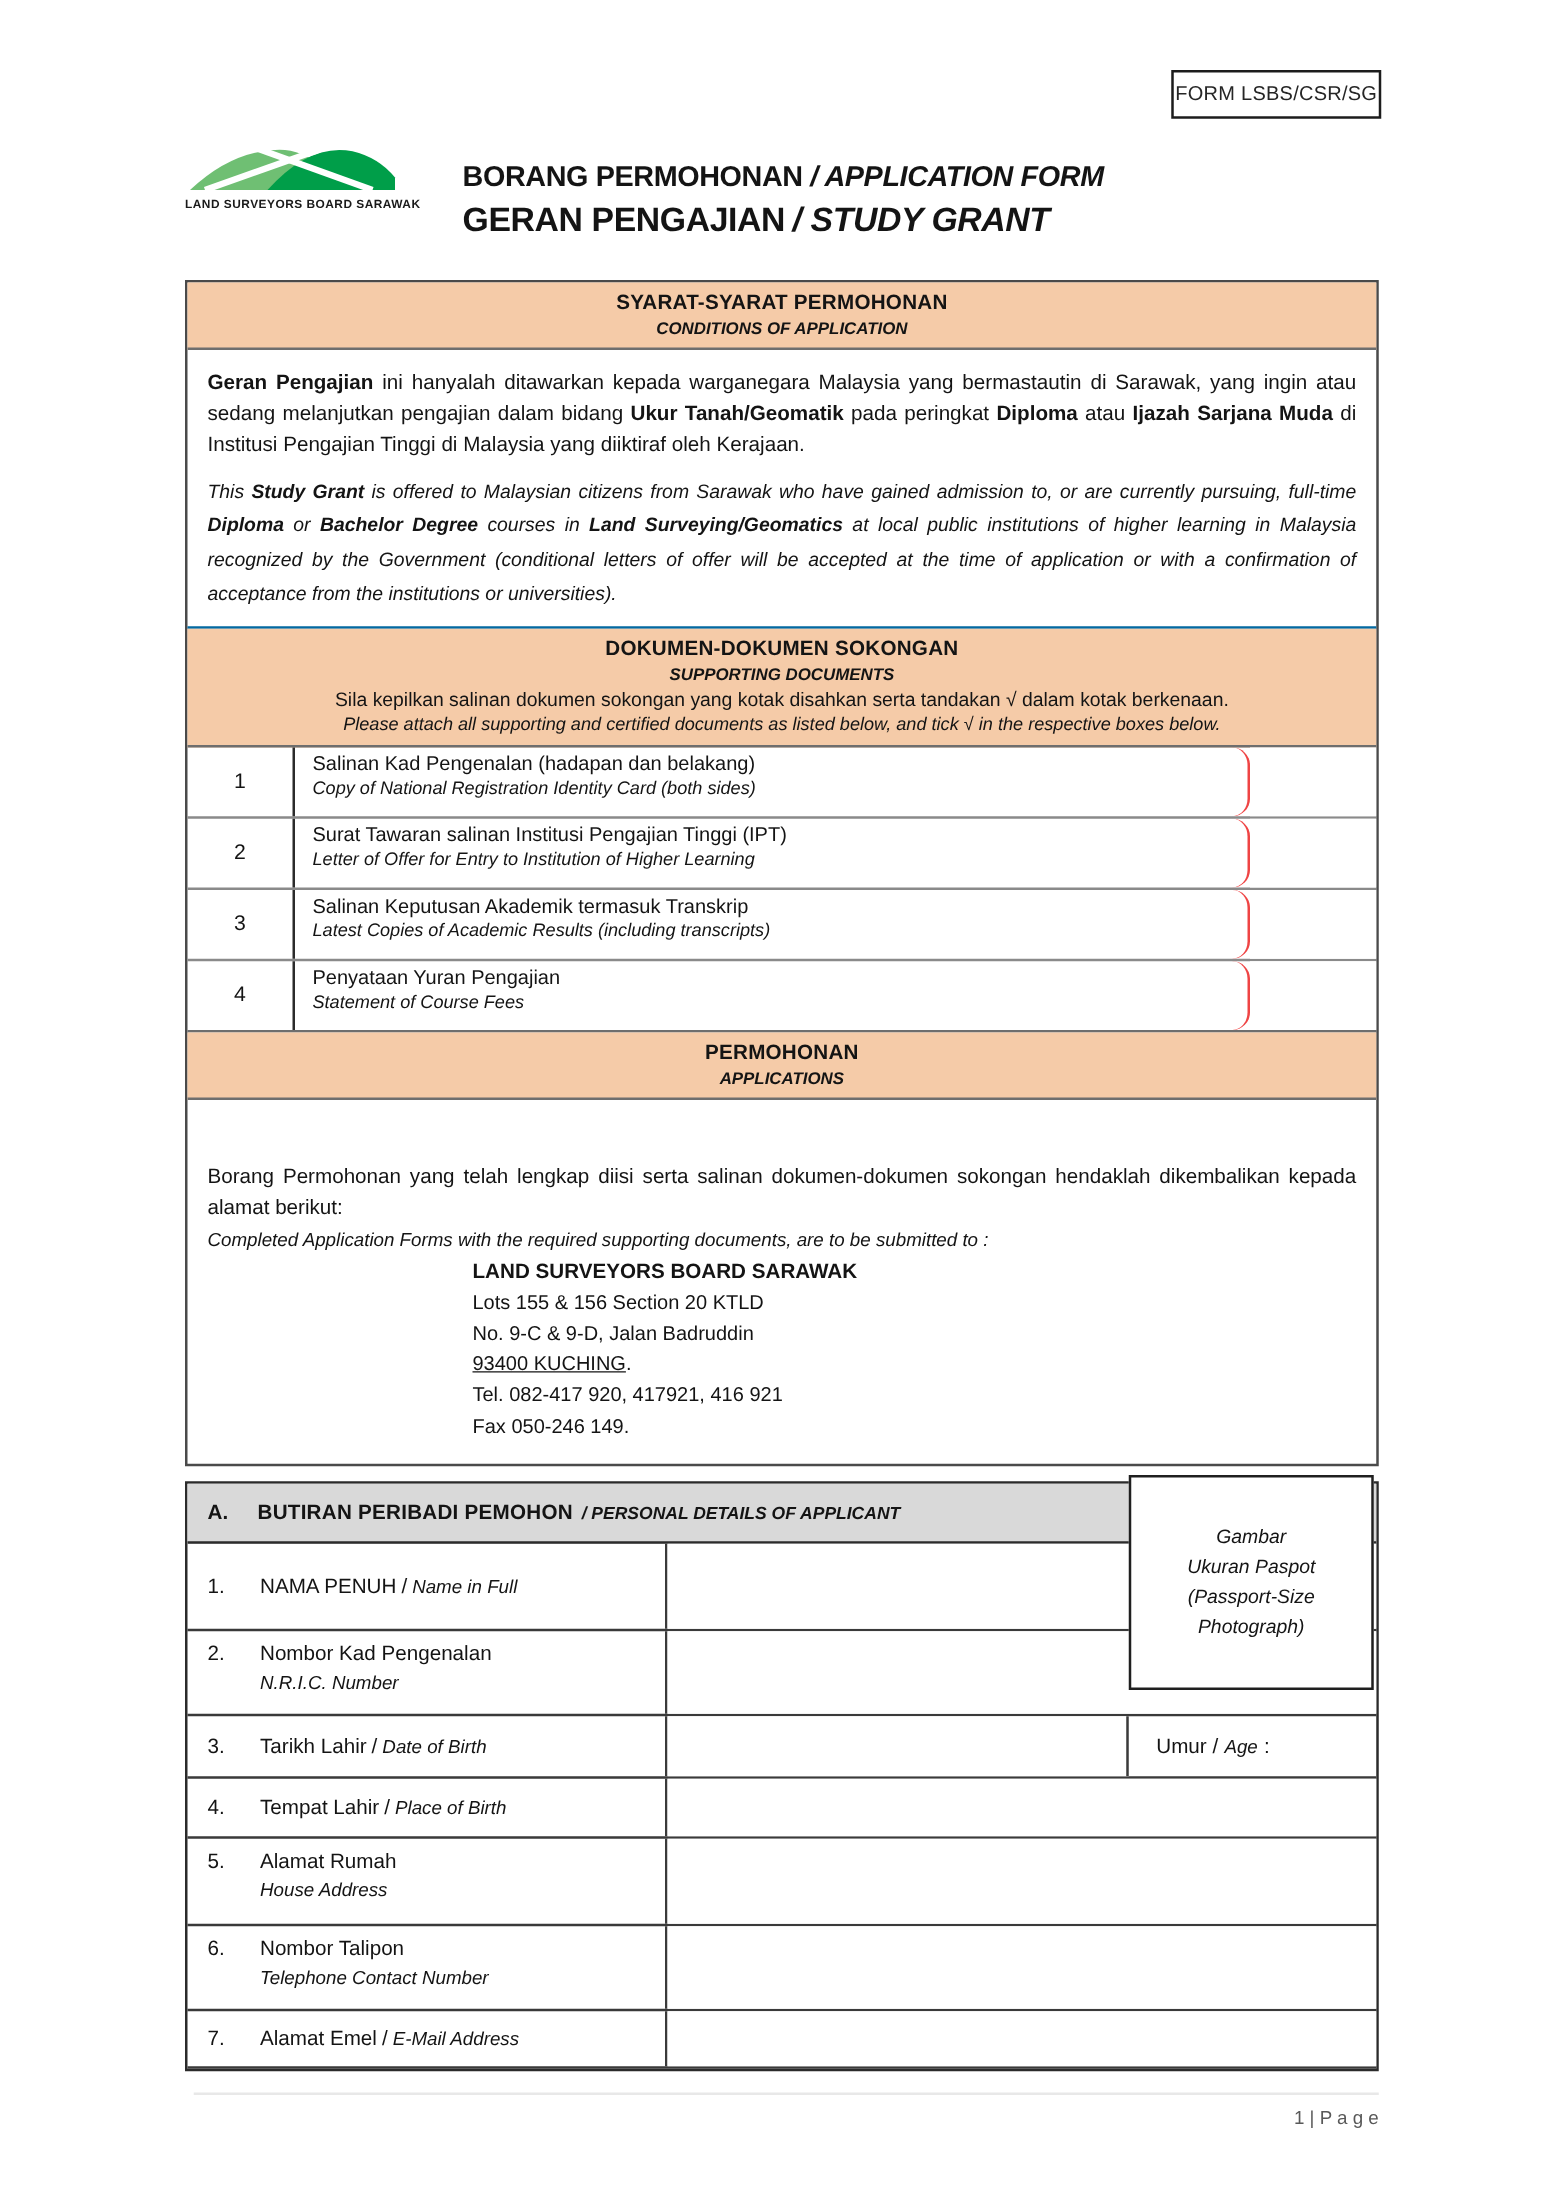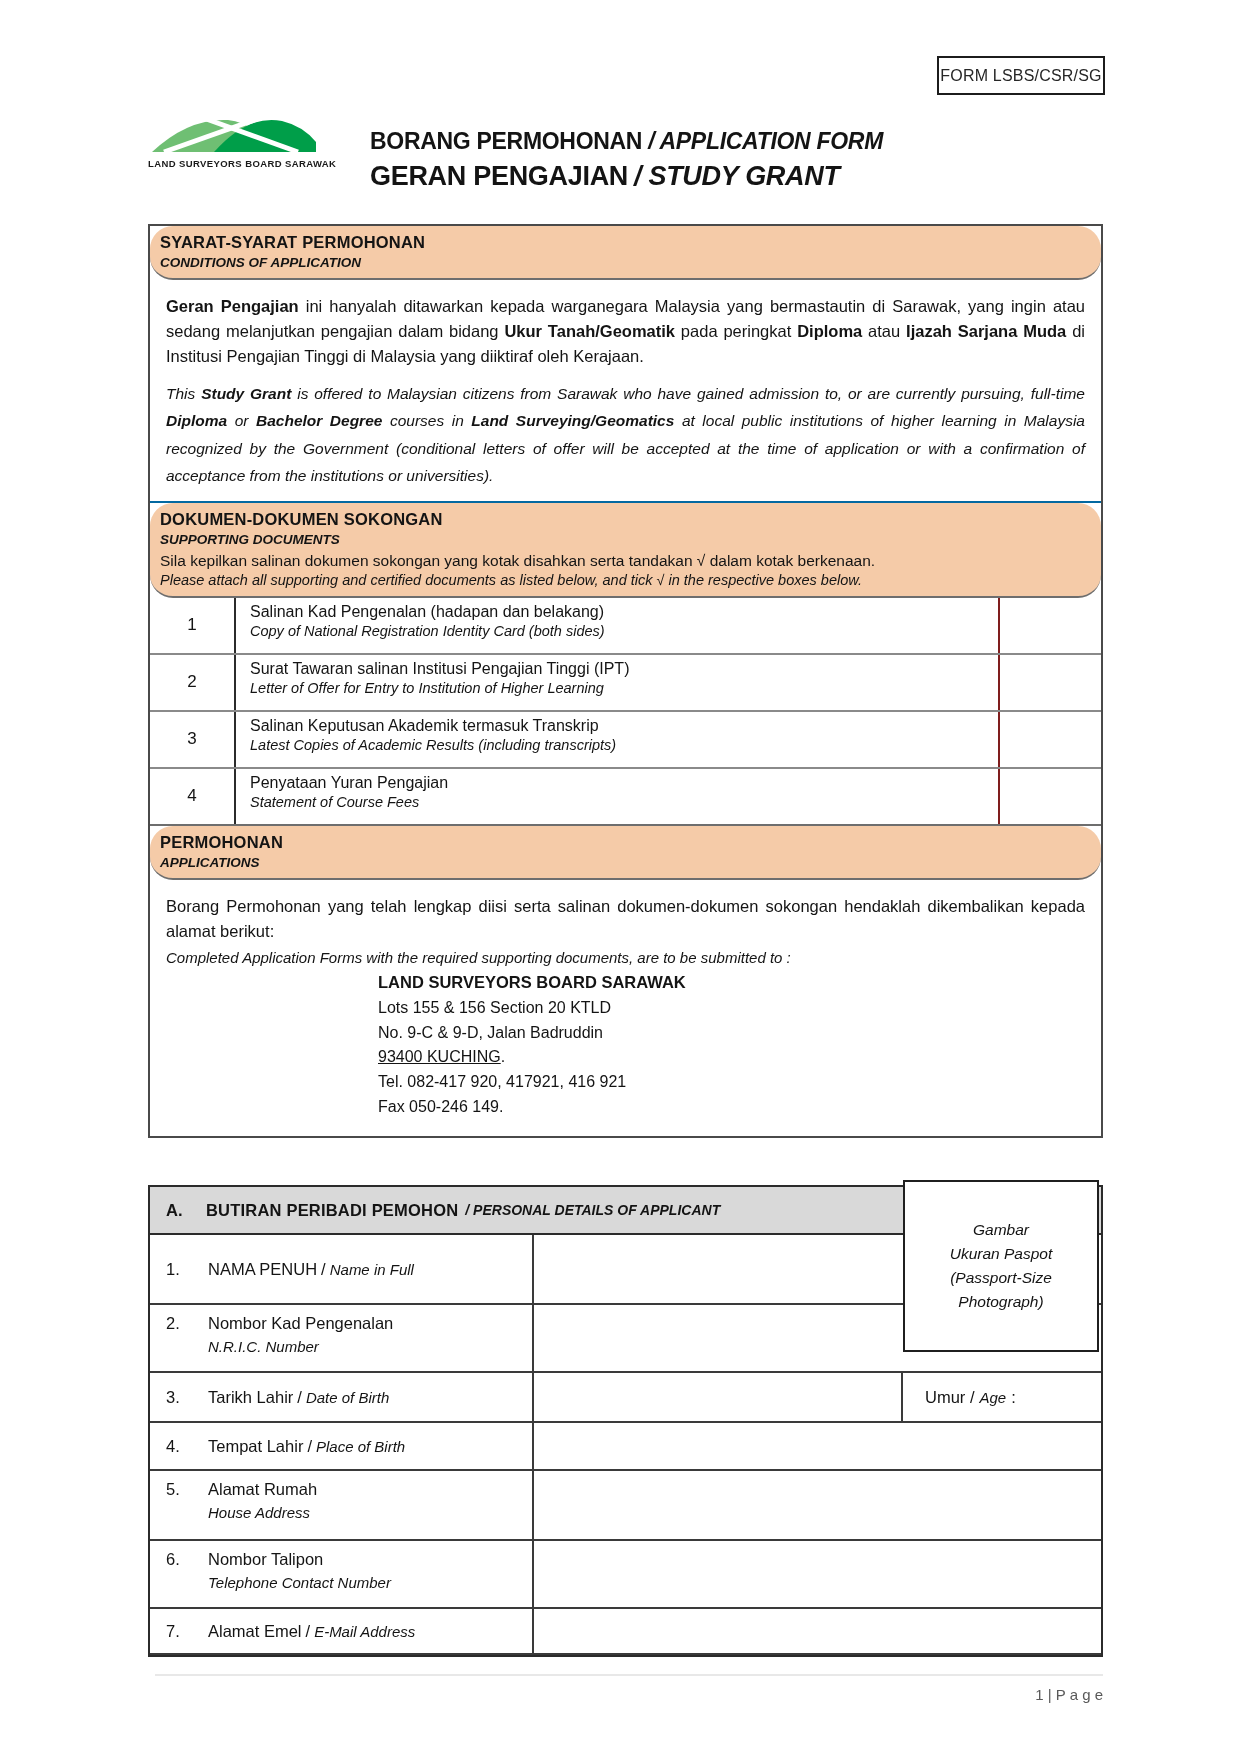--- a/index.html
+++ b/index.html
@@ -17,47 +17,47 @@
   .logo { width:172px; text-align:center; }
   .logo svg { display:block; }
   .logo-caption { font-size:9.5px; font-weight:bold; letter-spacing:0.4px; margin-top:2px; color:#1a1a1a; white-space:nowrap; }
   .titles { margin-left:50px; padding-top:18px; }
   .t1 { font-size:23px; font-weight:bold; letter-spacing:-0.3px; }
   .t2 { font-size:27px; font-weight:bold; letter-spacing:-0.3px; margin-top:6px; }
   .t-en { font-style:italic; margin-left:6px; }
 
   
   .stack { position:absolute; top:224px; left:148px; width:955px; border:2px solid #4a4a4a; background:#fff; }
-  .band { background:#F5CBA8; padding:7px 10px 8px; border-bottom:2px solid #6e6e6e;border-radius:23px; }
+  .band { background:#F5CBA8; text-align:center; padding:7px 10px 8px; border-bottom:2px solid #6e6e6e; }
   .band-title { font-size:16.5px; font-weight:bold; letter-spacing:0.2px; }
   .band-sub { font-size:13.5px; font-weight:bold; font-style:italic; margin-top:3px; }
   .band-instr-ms { font-size:15.5px; margin-top:5px; }
   .band-instr-en { font-size:14.5px; font-style:italic; margin-top:2px; }
   .body-block { padding:10px 16px 12px; border-bottom:2px solid #0369a1; }
   .para { text-align:justify; }
   .para.ms { font-size:16.5px; line-height:1.5; margin-top:4px; }
   .para.en { font-size:15.5px; font-style:italic; line-height:1.75; margin-top:12px; }
   .b { font-weight:bold; }
 
   
   .doc-row { display:flex; border-bottom:2px solid #8a8a8a; min-height:57px; }
   .doc-row:last-child { border-bottom:2px solid #6e6e6e; }
   .doc-no { width:86px; border-right:2px solid #2b2b2b; display:flex; align-items:center; justify-content:center; font-size:17px; }
-  .doc-desc { flex:1; padding:5px 14px 7px; border-right:2px solid #7f1d1d; }
+  .doc-desc { flex:1; padding:5px 14px 7px; border-right:2px solid #ef4444;border-radius:14px; }
   .doc-ms { font-size:16px; }
   .doc-en { font-size:14.5px; font-style:italic; margin-top:2px; }
   .doc-tick { width:101px; background:#fff; }
 
   
   .apps .para.ms2 { font-size:16.5px; line-height:1.5; text-align:justify; margin-top:4px; }
   .apps .para.en2 { font-size:15px; font-style:italic; margin-top:6px; }
   .address { margin:4px 0 4px 212px; font-size:16px; line-height:1.55; }
   .addr-name { font-weight:bold; font-size:16.5px; }
   .u { text-decoration:underline; }
-  .apps { border-bottom:none; }
+  .apps { border-bottom:none;margin-top:35px; }
 
   
   .ptable { position:absolute; top:1185px; left:148px; width:955px; border:2px solid #2b2b2b; background:#fff; }
   .p-header { background:#D9D9D9; min-height:48px; display:flex; align-items:center; padding-left:16px; border-bottom:2px solid #2b2b2b; }
   .p-letter { font-size:16.5px; font-weight:bold; width:40px; }
   .p-title { font-size:16.5px; font-weight:bold; letter-spacing:0.2px; }
   .p-title-en { font-size:14px; font-weight:bold; font-style:italic; margin-left:7px; }
   .p-row { display:flex; border-bottom:2px solid #3a3a3a; }
   .p-row:last-child { border-bottom:none; }
   .p-label { width:384px; border-right:2px solid #3a3a3a; display:flex; padding-left:16px; }

